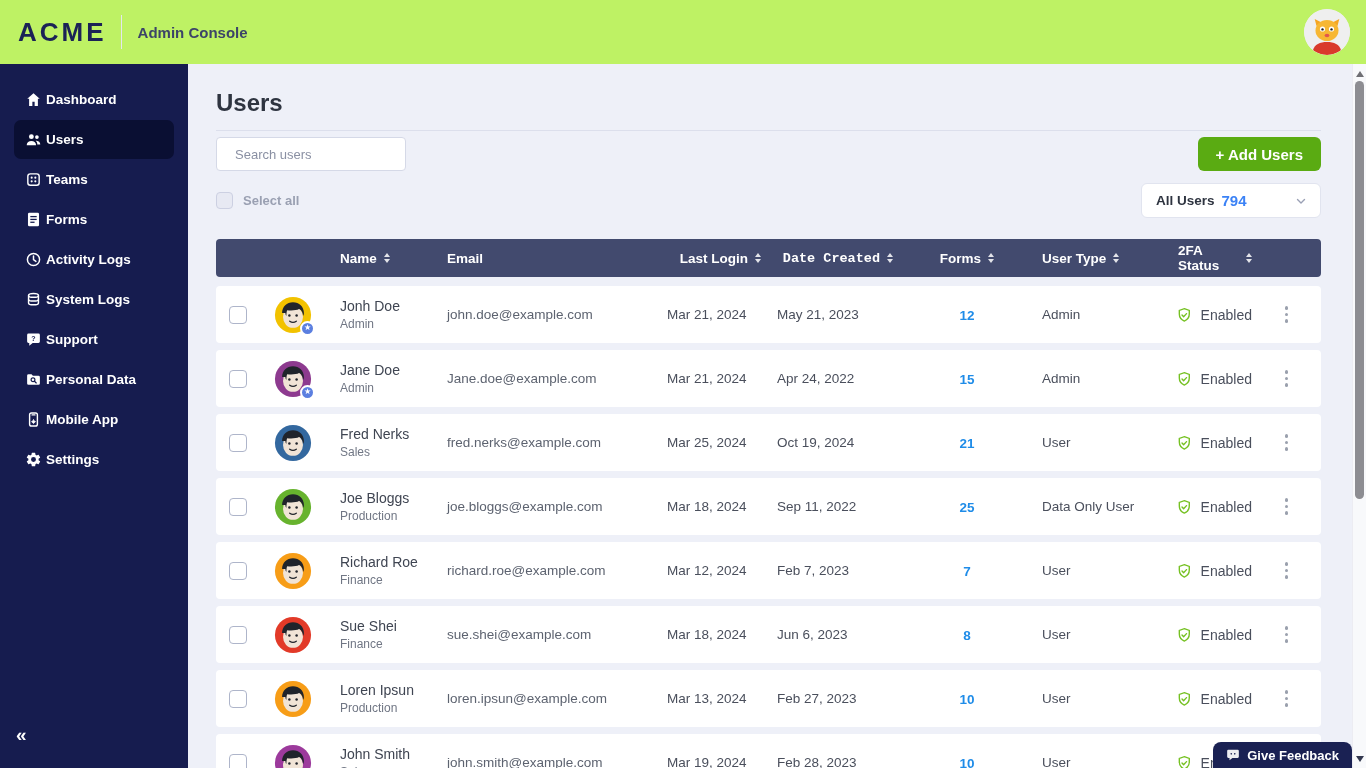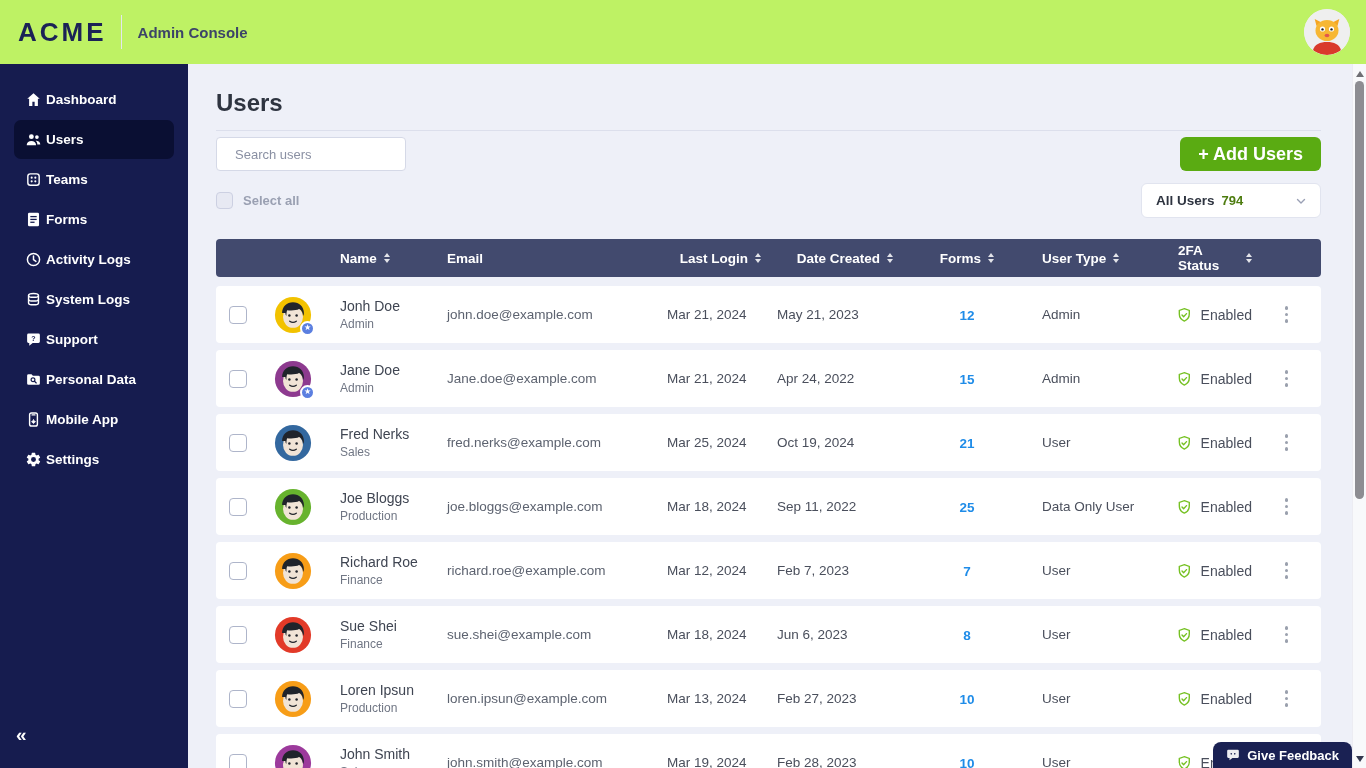--- a/index.html
+++ b/index.html
@@ -23,40 +23,40 @@
   
   .main { position:absolute; top:64px; left:188px; right:14px; bottom:0; background:#eef0f8; padding:0 31px 0 28px; overflow:hidden; }
   .title-wrap { padding:25px 0 13px 0; border-bottom:1px solid #dcdfec; }
   .page-title { font-size:24px; font-weight:700; color:#2e3440; }
 
   .toolbar { display:flex; align-items:center; margin-top:6px; }
   .search-box { width:190px; height:34px; background:#fff; border:1px solid #d5d9e7; border-radius:4px; display:flex; align-items:center; padding:0 10px; gap:8px; }
   .search-box svg { width:15px; height:15px; }
   .search-box input { border:none; outline:none; flex:1; font-size:13px; color:#333; font-family:"Liberation Sans",sans-serif; background:transparent; }
   .search-box input::placeholder { color:#8a90a3; }
-  .add-btn { margin-left:auto; height:34px; padding:0 18px; background:#5aab12; border:none; border-radius:6px; color:#fff; font-size:18px; font-weight:700; cursor:pointer; font-family:"Liberation Sans",sans-serif; }
+  .add-btn { margin-left:auto; height:34px; padding:0 18px; background:#5aab12; border:none; border-radius:6px; color:#fff; font-size:15px; font-weight:700; cursor:pointer; font-family:"Liberation Sans",sans-serif; }
 
   .toolbar2 { display:flex; align-items:center; margin-top:12px; }
   .select-all { display:flex; align-items:center; gap:10px; cursor:pointer; }
   .select-all .box { width:17px; height:17px; background:#e7e9f3; border:1px solid #ccd0e2; border-radius:4px; }
   .select-all .lbl { font-size:13px; font-weight:600; color:#9aa0b2; }
   .filter-dd { margin-left:auto; width:180px; height:35px; background:#fff; border:1px solid #e1e4ef; border-radius:6px; display:flex; align-items:center; padding:0 12px 0 14px; cursor:pointer; }
   .filter-dd .flabel { font-size:13.5px; font-weight:600; color:#2e3440; }
-  .filter-dd .fcount { font-size:13px; font-weight:600; color:#4d7c0f; margin-left:7px; }
+  .filter-dd .fcount { font-size:15px; font-weight:600; color:#3b82f6; margin-left:7px; }
   .filter-dd svg { margin-left:auto; width:14px; height:14px; }
 
   
   .tbl { margin-top:21px; }
   .grid { display:grid; grid-template-columns:48px 58px 125px 220px 110px 140px 100px 110px 125px 1fr; align-items:center; }
   .thead { height:38px; background:#424a6e; border-radius:4px; color:#fff; font-size:13.5px; font-weight:700; }
   .th { display:flex; align-items:center; }
   .th.c-name { padding-left:18px; }
   .th.c-email { }
   .th.c-login, .th.c-created { justify-content:flex-end; }
-  .th.c-login { padding-right:16px; } .th.c-created { padding-right:24px; }
+  .th.c-login { padding-right:16px; } .th.c-created { padding-right:24px;font-family:Liberation Mono, monospace; }
   .th.c-forms { justify-content:center; }
   .th.c-type { padding-left:25px; }
   .th.c-2fa { padding-left:51px; }
   .sort { display:inline-flex; flex-direction:column; gap:2.5px; margin-left:7px; }
   .sort i { display:block; width:0; height:0; border-left:3.5px solid transparent; border-right:3.5px solid transparent; }
   .sort .up { border-bottom:4.5px solid rgba(255,255,255,.85); }
   .sort .dn { border-top:4.5px solid rgba(255,255,255,.85); }
 
   .rows { margin-top:9px; }
   .row { height:57px; margin-bottom:7px; background:#ffffff; border-radius:4px; }

